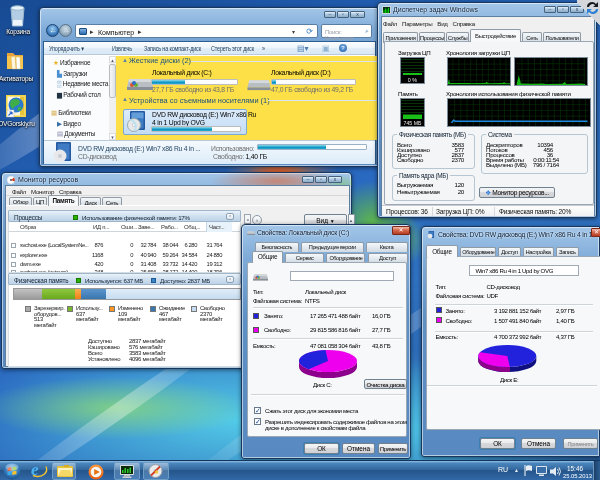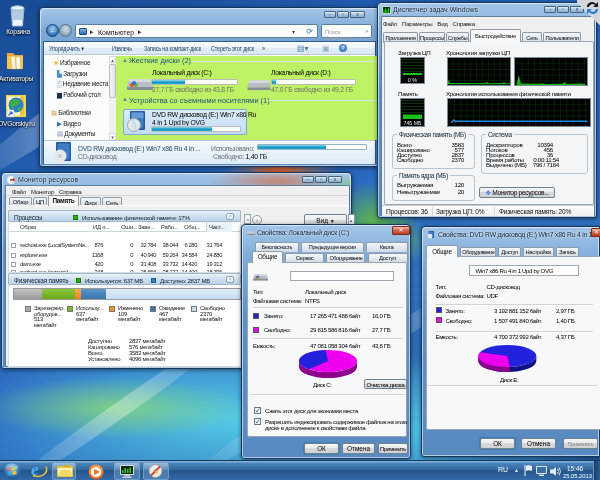--- a/index.html
+++ b/index.html
@@ -150,21 +150,21 @@
     <div class="txt" style="left:13px;top:74px;"><span style="color:#88a;">▤</span> Документы</div>
 
   </div>
 
   <div class="abs" style="left:65px;top:14px;width:7px;height:84px;background:#f0f0f0;">
     <div class="abs" style="left:0;top:0;width:7px;height:7px;background:#fdfdfd;border:1px solid #dcdcdc;color:#557;font-size:5px;text-align:center;line-height:6px;">▴</div>
     <div class="abs" style="left:0;top:8px;width:7px;height:34px;background:linear-gradient(90deg,#f5f6f7,#dfe3e6);border:1px solid #b8bcc0;border-radius:2px;"></div>
     <div class="abs" style="left:0;bottom:0;width:7px;height:7px;background:#fdfdfd;border:1px solid #dcdcdc;color:#557;font-size:5px;text-align:center;line-height:6px;">▾</div>
   </div>
 
-  <div class="abs" style="left:72px;top:14px;width:299px;height:84px;background:#bef264;">
+  <div class="abs" style="left:72px;top:14px;width:299px;height:84px;background:#fde047;">
     <div class="txt" style="left:6px;top:1px;color:#5a7ea4;font-size:6px;">▲</div>
     <div class="txt" style="left:13px;top:0px;color:#1c5180;font-size:7.4px;">Жесткие диски (2)</div>
     <div class="abs" style="left:75px;top:5px;right:4px;height:1px;background:#d8e4f0;"></div>
 
     <svg class="abs" style="left:11px;top:17px;" width="26" height="18" viewBox="0 0 26 18">
       <path d="M2 6 L24 6 L26 14 L0 14 Z" fill="#b9bec4"></path>
           <path d="M0 14 L26 14 L26 17 L0 17 Z" fill="#888f96"></path>
       <path d="M2 6 L24 6 L24.7 9 L1.3 9 Z" fill="#d6dadd"></path>
       <circle cx="5" cy="12" r="2" fill="#e05030"></circle>
           <circle cx="9" cy="12" r="2" fill="#68b030"></circle>

